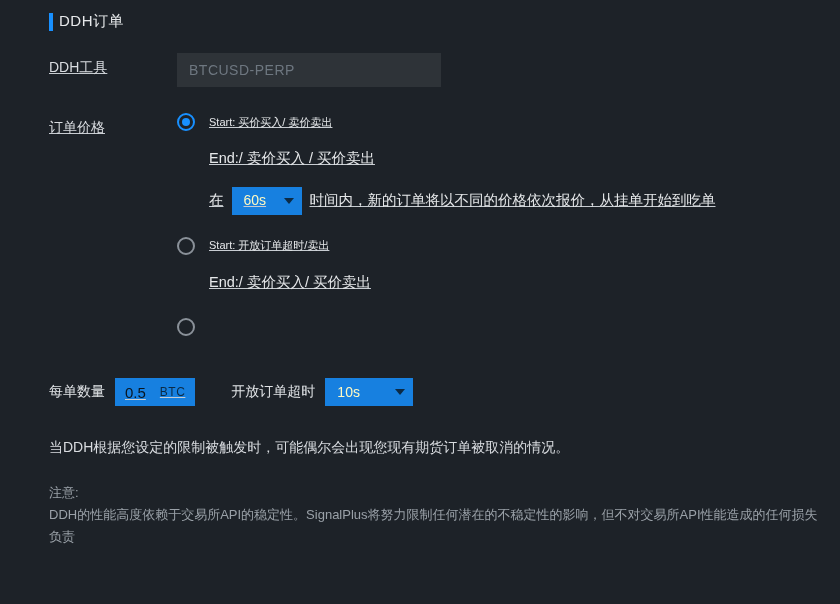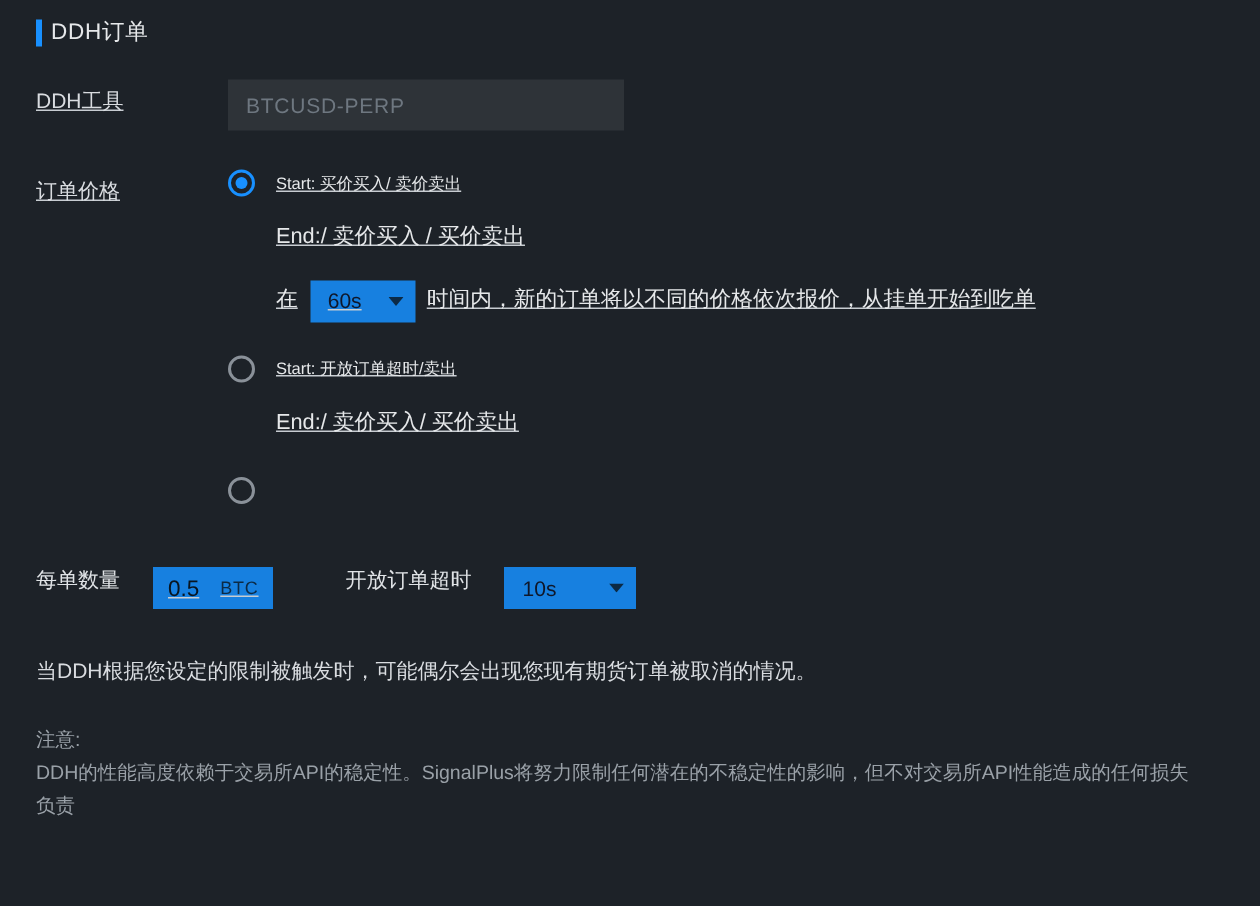--- a/index.html
+++ b/index.html
@@ -7,20 +7,21 @@
     background: #1d2228;
     color: #c7ccd1;
     font-family: -apple-system, BlinkMacSystemFont, "Segoe UI", "PingFang SC", "Microsoft YaHei", sans-serif;
     font-size: 14px;
     width: 840px;
     height: 604px;
     overflow: hidden;
   }
   .container {
     padding: 12px 14px 20px 24px;
+    margin-left: 25px;
   }
   .section-title {
     display: flex;
     align-items: center;
     margin-bottom: 22px;
   }
   .accent-bar {
     width: 4px;
     height: 18px;
     background: #1890ff;
@@ -101,21 +102,21 @@
     flex-wrap: wrap;
     line-height: 1.9;
   }
   .sub-line.text-only {
     display: block;
   }
   .select-box {
     display: inline-flex;
     align-items: center;
     background: #1780e0;
-    color: #0f172a;
+    color: #fef9c3;
     height: 28px;
     padding: 0 8px 0 12px;
     font-size: 14px;
     cursor: pointer;
     margin: 0 8px;
     min-width: 70px;
     justify-content: space-between;
   }
   .select-box .caret {
     margin-left: 10px;
@@ -135,21 +136,22 @@
     font-weight: 500;
     margin-right: 14px;
   }
   .number-box .unit {
     color: #0c2a45;
     font-size: 12px;
     letter-spacing: 0.5px;
   }
   .qty-row {
     display: flex;
-    gap: 20px;
+    align-items: center;
+    gap: 8px;
     margin-top: 42px;
     margin-bottom: 30px;
   }
   .qty-label {
     color: #e0e3e6;
     font-size: 14px;
     margin-right: 2px;
   }
   .info-text {
     color: #d9dce0;

